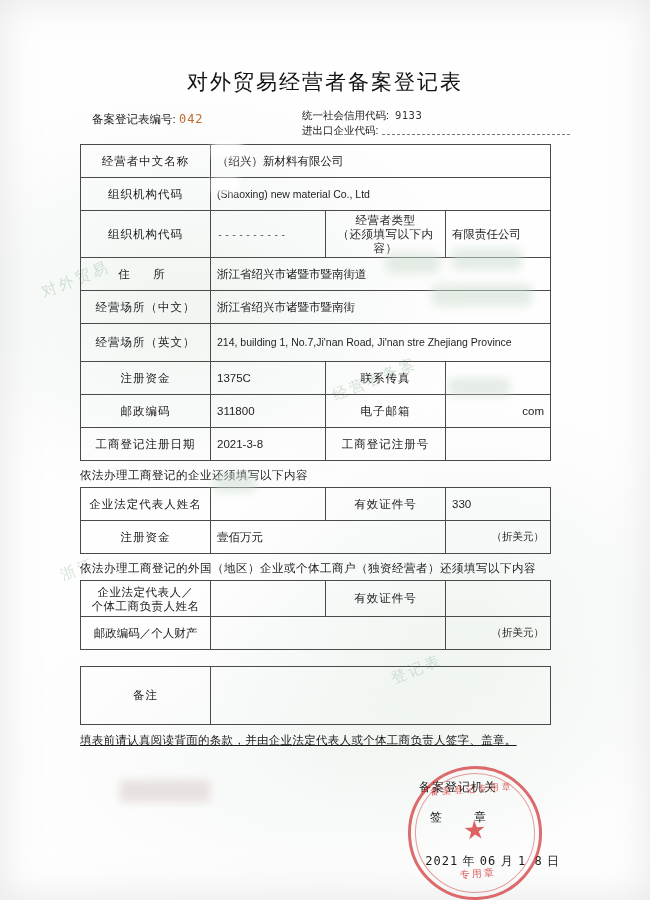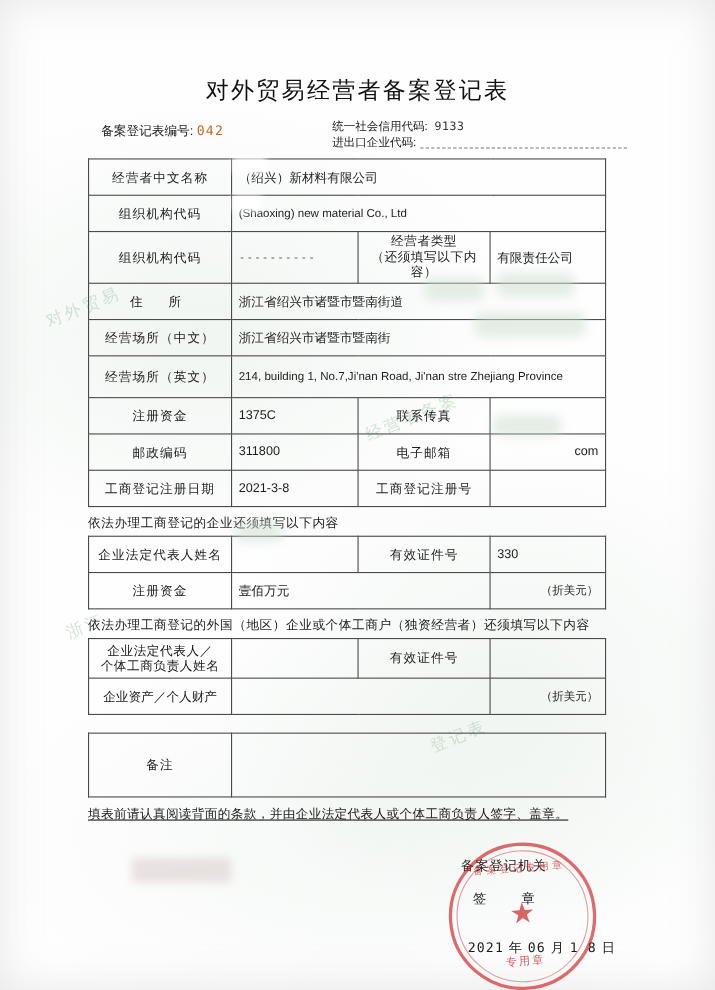--- a/index.html
+++ b/index.html
@@ -384,21 +384,21 @@
         <tr style="height:36px">
           <td class="two-line">
             <div>企业法定代表人／</div>
             <div>个体工商负责人姓名</div>
           </td>
           <td class="val"></td>
           <td class="lbl">有效证件号</td>
           <td class="val"></td>
         </tr>
         <tr>
-          <td class="lbl" style="letter-spacing:0">企业资产／个人财产</td>
+          <td class="lbl" style="letter-spacing:0">邮政编码／个人财产</td>
           <td class="val" colspan="2"></td>
           <td class="val" style="text-align:right;font-size:10.5px">（折美元）</td>
         </tr>
       </tbody>
     </table>
 
     <table class="form" style="margin-top:16px">
       <colgroup>
         <col style="width:130px">
         <col style="width:340px">

